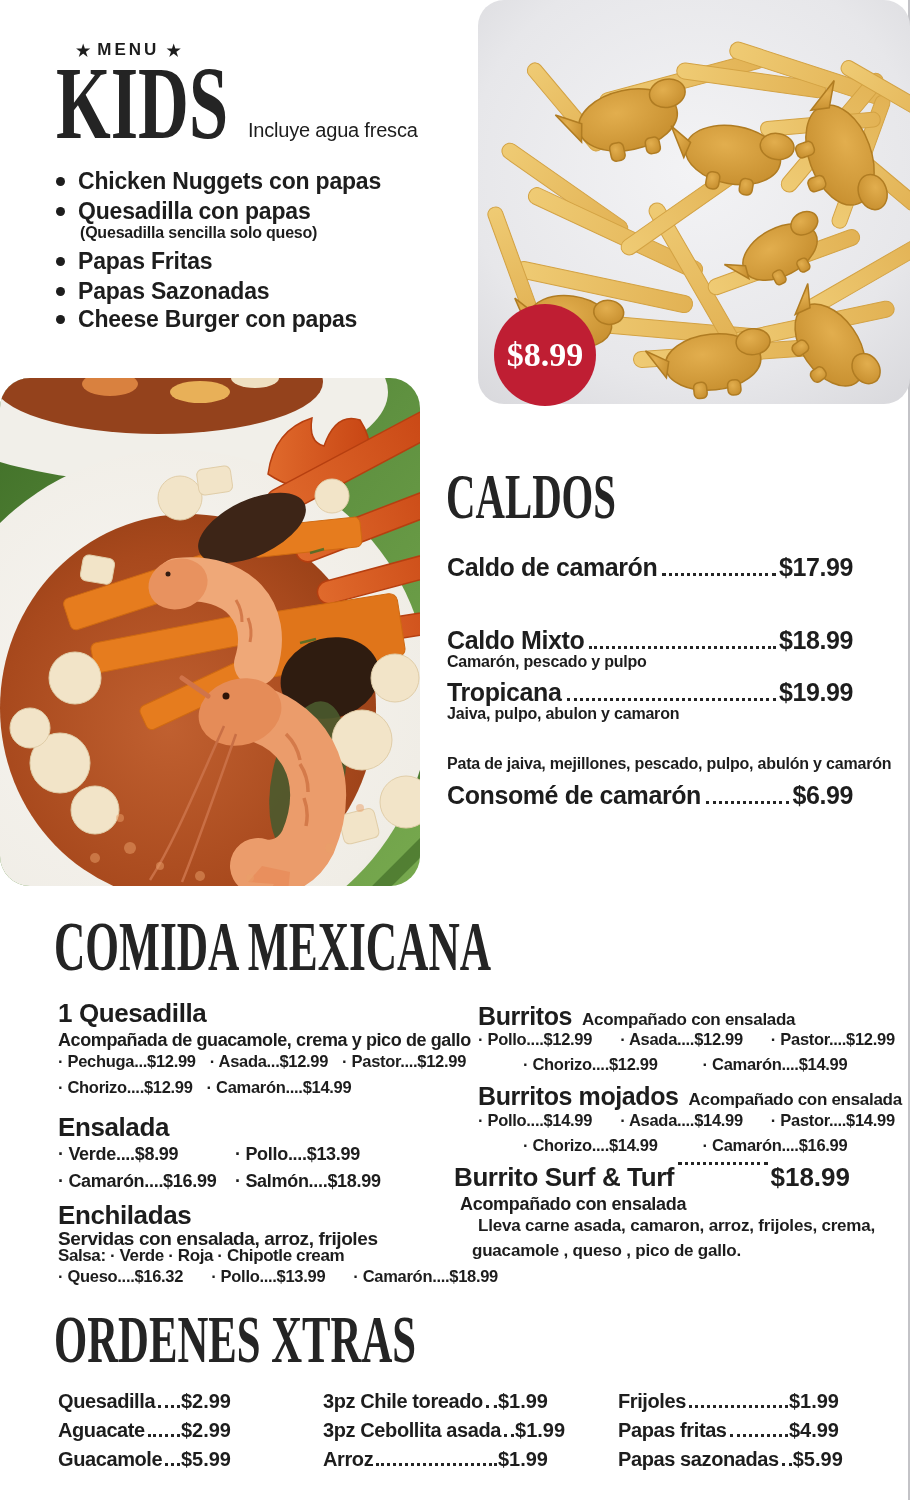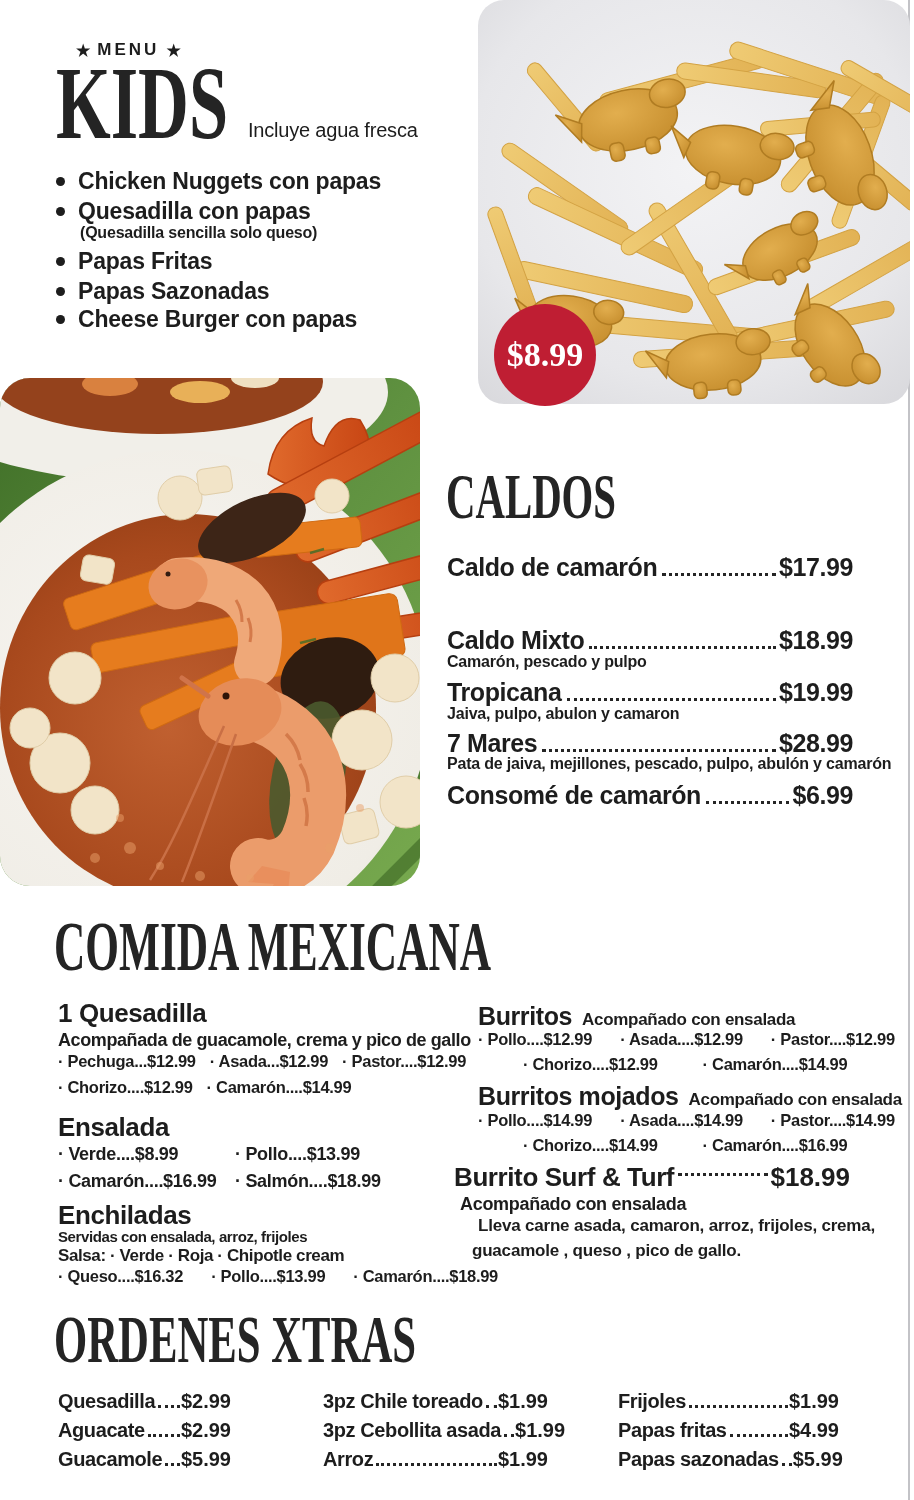--- a/index.html
+++ b/index.html
@@ -39,21 +39,21 @@
   
   .m-name{font-size:26px;font-weight:700;letter-spacing:-0.4px;white-space:nowrap;}
   .m-desc{font-size:18px;font-weight:700;letter-spacing:-0.4px;white-space:nowrap;}
   .opt-flex{display:flex;font-size:16.5px;font-weight:700;letter-spacing:-0.3px;white-space:nowrap;}
   .gap14{gap:14px;} .gap12{gap:28px;} .gap45{gap:45px;}
   .e-grid{display:grid;grid-template-columns:177px 1fr;font-size:18px;font-weight:700;
           letter-spacing:-0.3px;line-height:27px;white-space:nowrap;}
   .b-head{display:flex;align-items:baseline;gap:10px;white-space:nowrap;}
   .b-name{font-size:25px;font-weight:700;letter-spacing:-0.4px;}
   .b-tag{font-size:17px;font-weight:700;letter-spacing:-0.3px;}
-  .surf-row{display:flex;align-items:center;width:396px;}
+  .surf-row{display:flex;align-items:flex-start;width:396px;}
   .surf-name{font-size:26px;font-weight:700;letter-spacing:-0.4px;white-space:nowrap;}
   .surf-dots{flex:1;border-bottom:3.2px dotted #252525;margin:0 2px 6px 4px;}
   .surf-price{font-size:26px;font-weight:700;}
   .surf-desc{font-size:17px;font-weight:700;letter-spacing:-0.2px;white-space:nowrap;}
 
   
   .x-col{position:absolute;}
   .x-row{display:flex;align-items:flex-end;height:29px;}
   .x-name{font-size:20px;font-weight:700;letter-spacing:-0.4px;white-space:nowrap;}
   .x-dots{flex:1;border-bottom:3.2px dotted #252525;margin:0 1px 5px 3px;min-width:10px;}
@@ -320,25 +320,20 @@
       <span class="c-dots"></span>
       <span class="c-price">$18.99</span>
     </div>
     <div class="c-desc" style="top:101px">Camarón, pescado y pulpo</div>
     <div class="c-row" style="top:125px">
       <span class="c-name">Tropicana</span>
       <span class="c-dots"></span>
       <span class="c-price">$19.99</span>
     </div>
     <div class="c-desc" style="top:153px">Jaiva, pulpo, abulon y camaron</div>
-    <div class="c-row" style="top:176px">
-      <span class="c-name">7 Mares</span>
-      <span class="c-dots"></span>
-      <span class="c-price">$28.99</span>
-    </div>
     <div class="c-desc" style="top:203px">Pata de jaiva, mejillones, pescado, pulpo, abulón y camarón</div>
     <div class="c-row" style="top:228px">
       <span class="c-name">Consomé de camarón</span>
       <span class="c-dots"></span>
       <span class="c-price">$6.99</span>
     </div>
   </div>
 
   <svg class="abs display-svg" style="left:54px;top:908px" width="445" height="68">
     <text x="0" y="62" font-size="70" textLength="437" lengthAdjust="spacingAndGlyphs">COMIDA MEXICANA</text>
@@ -358,21 +353,21 @@
 
   <div class="abs m-name" style="left:58px;top:1112px">Ensalada</div>
   <div class="abs e-grid" style="left:58px;top:1141px">
     <span>· Verde....$8.99</span>
     <span>· Pollo....$13.99</span>
     <span>· Camarón....$16.99</span>
     <span>· Salmón....$18.99</span>
   </div>
 
   <div class="abs m-name" style="left:58px;top:1200px">Enchiladas</div>
-  <div class="abs m-desc" style="left:58px;top:1228px;font-size:15px">Servidas con ensalada, arroz, frijoles</div>
+  <div class="abs m-desc" style="left:58px;top:1228px;font-size:19px">Servidas con ensalada, arroz, frijoles</div>
   <div class="abs m-desc" style="left:58px;top:1246px;font-size:17px">Salsa:  · Verde  ·  Roja  · Chipotle cream</div>
   <div class="abs opt-flex gap12" style="left:58px;top:1267px">
     <span>· Queso....$16.32</span>
     <span>· Pollo....$13.99</span>
     <span>· Camarón....$18.99</span>
   </div>
 
   <div class="abs b-head" style="left:478px;top:1002px">
     <span class="b-name">Burritos</span>
     <span class="b-tag">Acompañado con ensalada</span>

